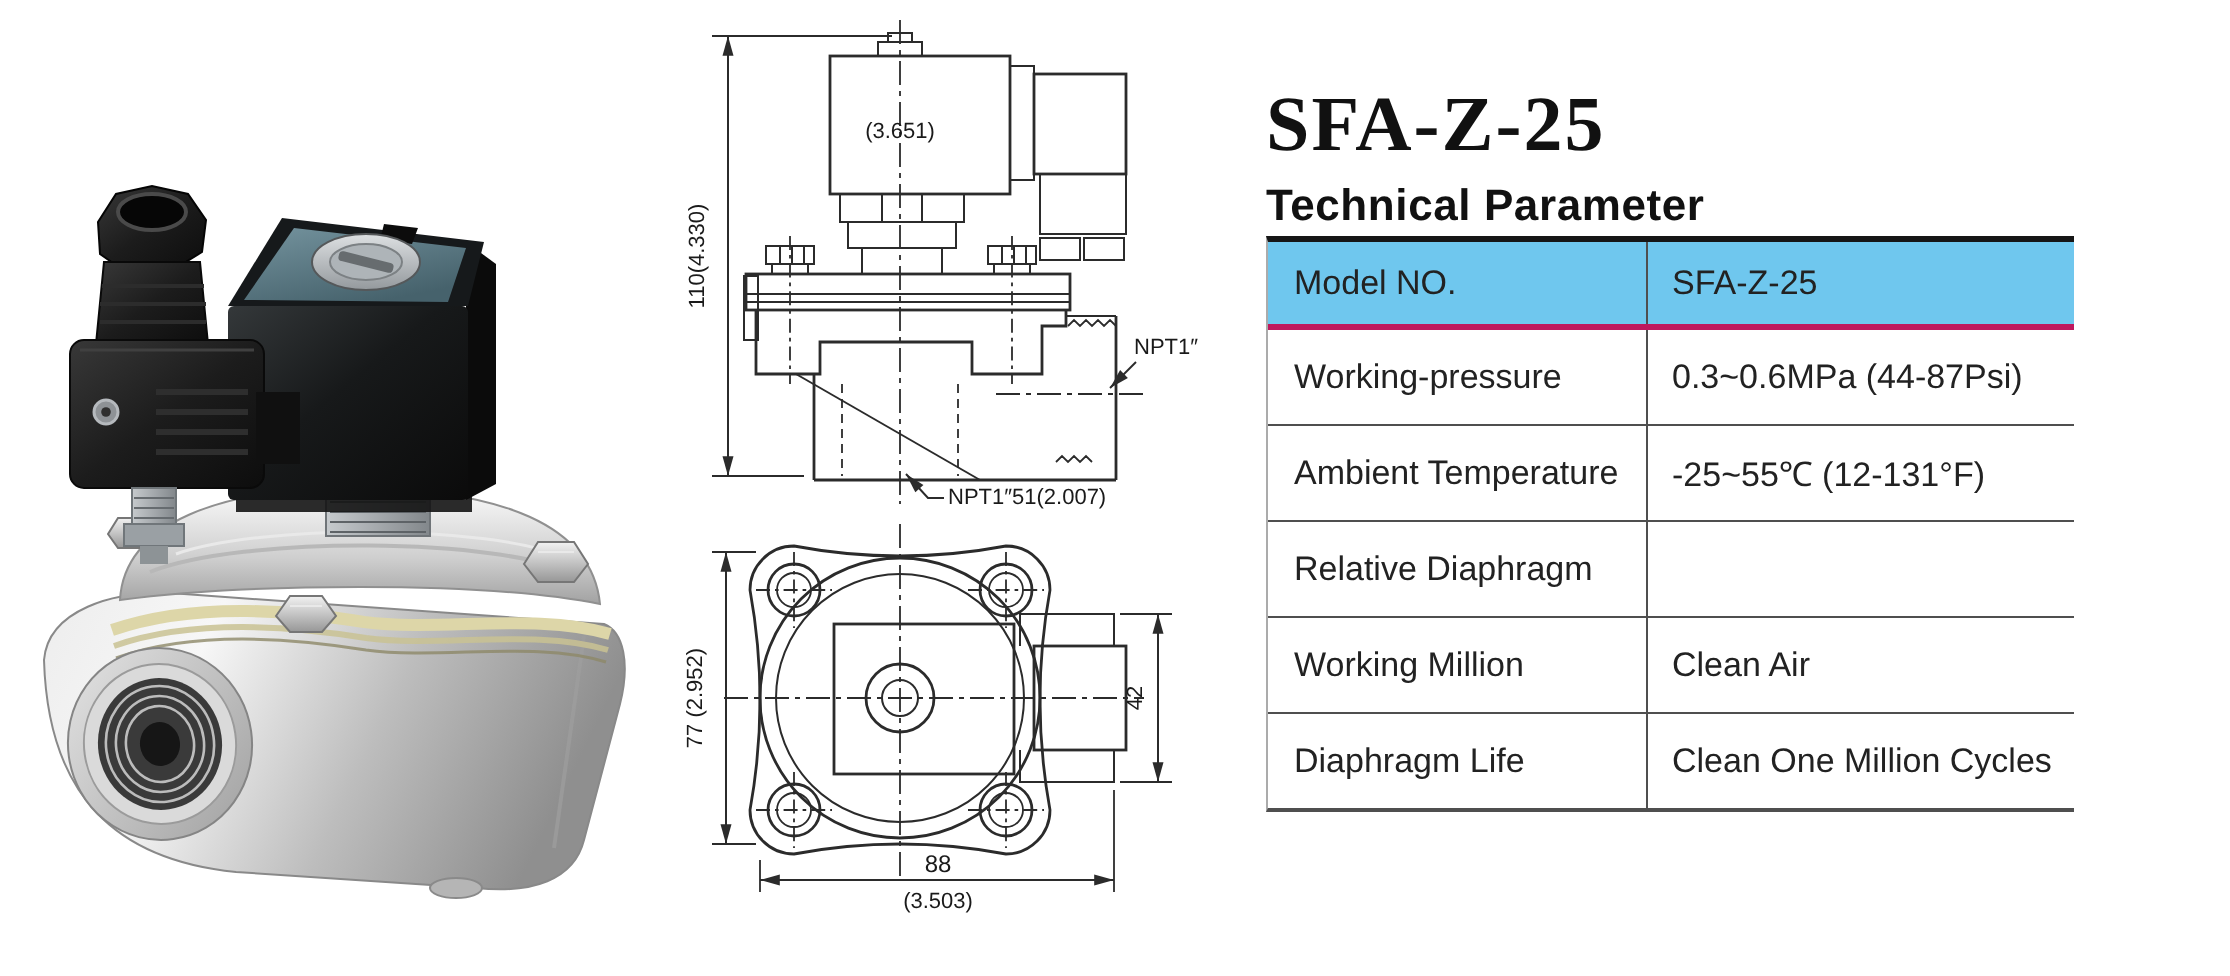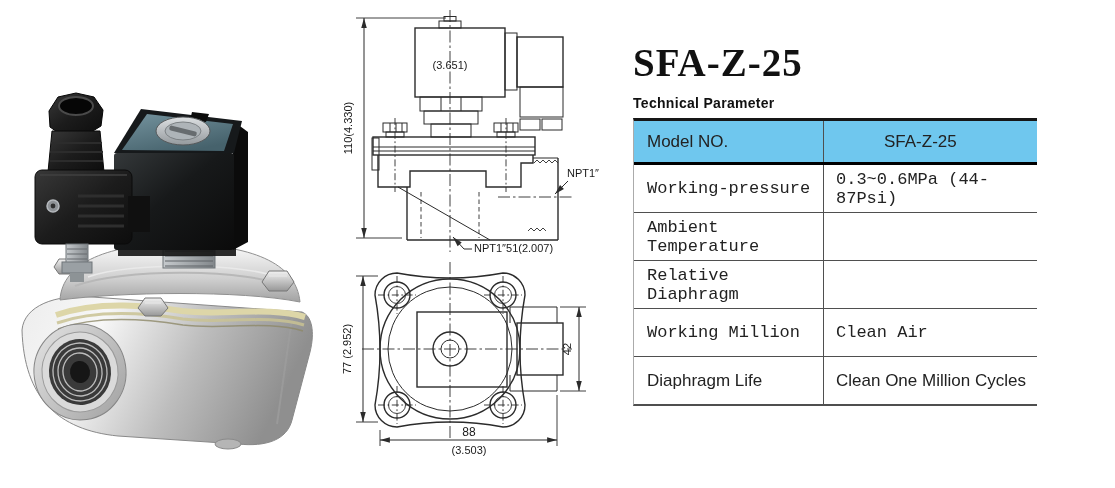--- a/index.html
+++ b/index.html
@@ -16,31 +16,31 @@
   .dsh{fill:none;stroke:#2b2b2b;stroke-width:0.9;stroke-dasharray:4.5 3;}
   .dim{fill:none;stroke:#2b2b2b;stroke-width:1;}
   text.d{font:11px "Liberation Sans",sans-serif;fill:#1a1a1a;}
   text.d2{font:12px "Liberation Sans",sans-serif;fill:#1a1a1a;}
 
   
   .title{position:absolute;left:633px;top:42px;margin:0;
          font-family:"Liberation Serif",serif;font-weight:700;font-size:39px;
          letter-spacing:1px;color:#111;line-height:42px;}
   .heading{position:absolute;left:633px;top:92px;margin:0;
-           font-family:"Liberation Sans",sans-serif;font-weight:700;font-size:14px;
+           font-family:"Liberation Sans",sans-serif;font-weight:700;font-size:22px;
            color:#111;line-height:22px;letter-spacing:0.3px;}
 
   
   .spec-table{position:absolute;left:633px;top:118px;width:407px;
               border-top:3px solid #161616;border-left:1px solid #ababab;
               border-right:1px solid #8c8c8c;border-bottom:2px solid #4f4f4f;
               box-sizing:border-box;background:#fff;}
   .trow{display:flex;height:47px;align-items:stretch;}
-  .trow.thead{height:41px;background:#6fc7ee;border-bottom:3px solid #000000;gap:48px;}
-  .trow:not(.thead):not(:last-child){border-bottom:1.5px solid #4f4f4f;font-family:Liberation Mono, monospace;}
+  .trow.thead{height:41px;background:#6fc7ee;border-bottom:3px solid #be185d;}
+  .trow:not(.thead):not(:last-child){border-bottom:1.5px solid #4f4f4f;}
   .tcell{display:flex;align-items:center;font-size:17px;color:#222;box-sizing:border-box;}
   .tcell.lbl{width:190px;padding-left:13px;border-right:1.5px solid #4f4f4f;}
   .tcell.val{flex:1;padding-left:12px;}
 </style>
 </head>
 <body>
 
 <div class="canvas">
 
   <svg class="art" viewBox="0 0 1115 488">
@@ -340,20 +340,21 @@
     <div class="trow thead">
       <div class="tcell lbl">Model NO.</div>
       <div class="tcell val">SFA-Z-25</div>
     </div>
     <div class="trow">
       <div class="tcell lbl">Working-pressure</div>
       <div class="tcell val">0.3~0.6MPa (44-87Psi)</div>
     </div>
     <div class="trow">
       <div class="tcell lbl">Ambient Temperature</div>
+      <div class="tcell val">-25~55℃ (12-131°F)</div>
     </div>
     <div class="trow">
       <div class="tcell lbl">Relative Diaphragm</div>
     </div>
     <div class="trow">
       <div class="tcell lbl">Working Million</div>
       <div class="tcell val">Clean Air</div>
     </div>
     <div class="trow">
       <div class="tcell lbl">Diaphragm Life</div>

